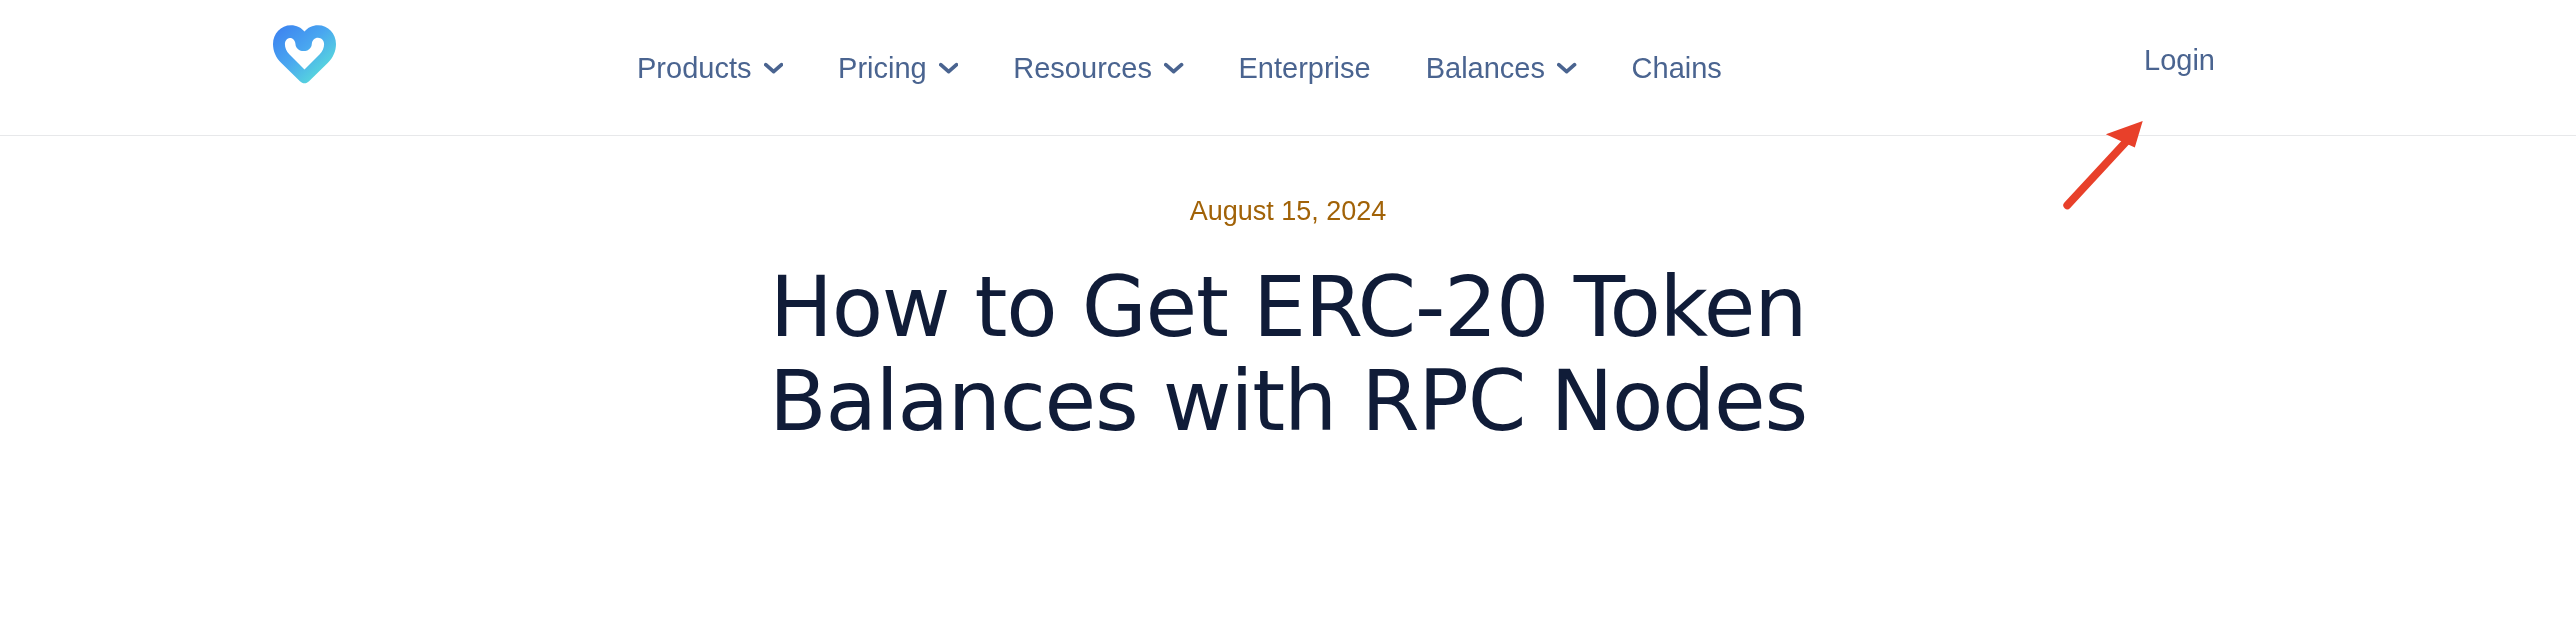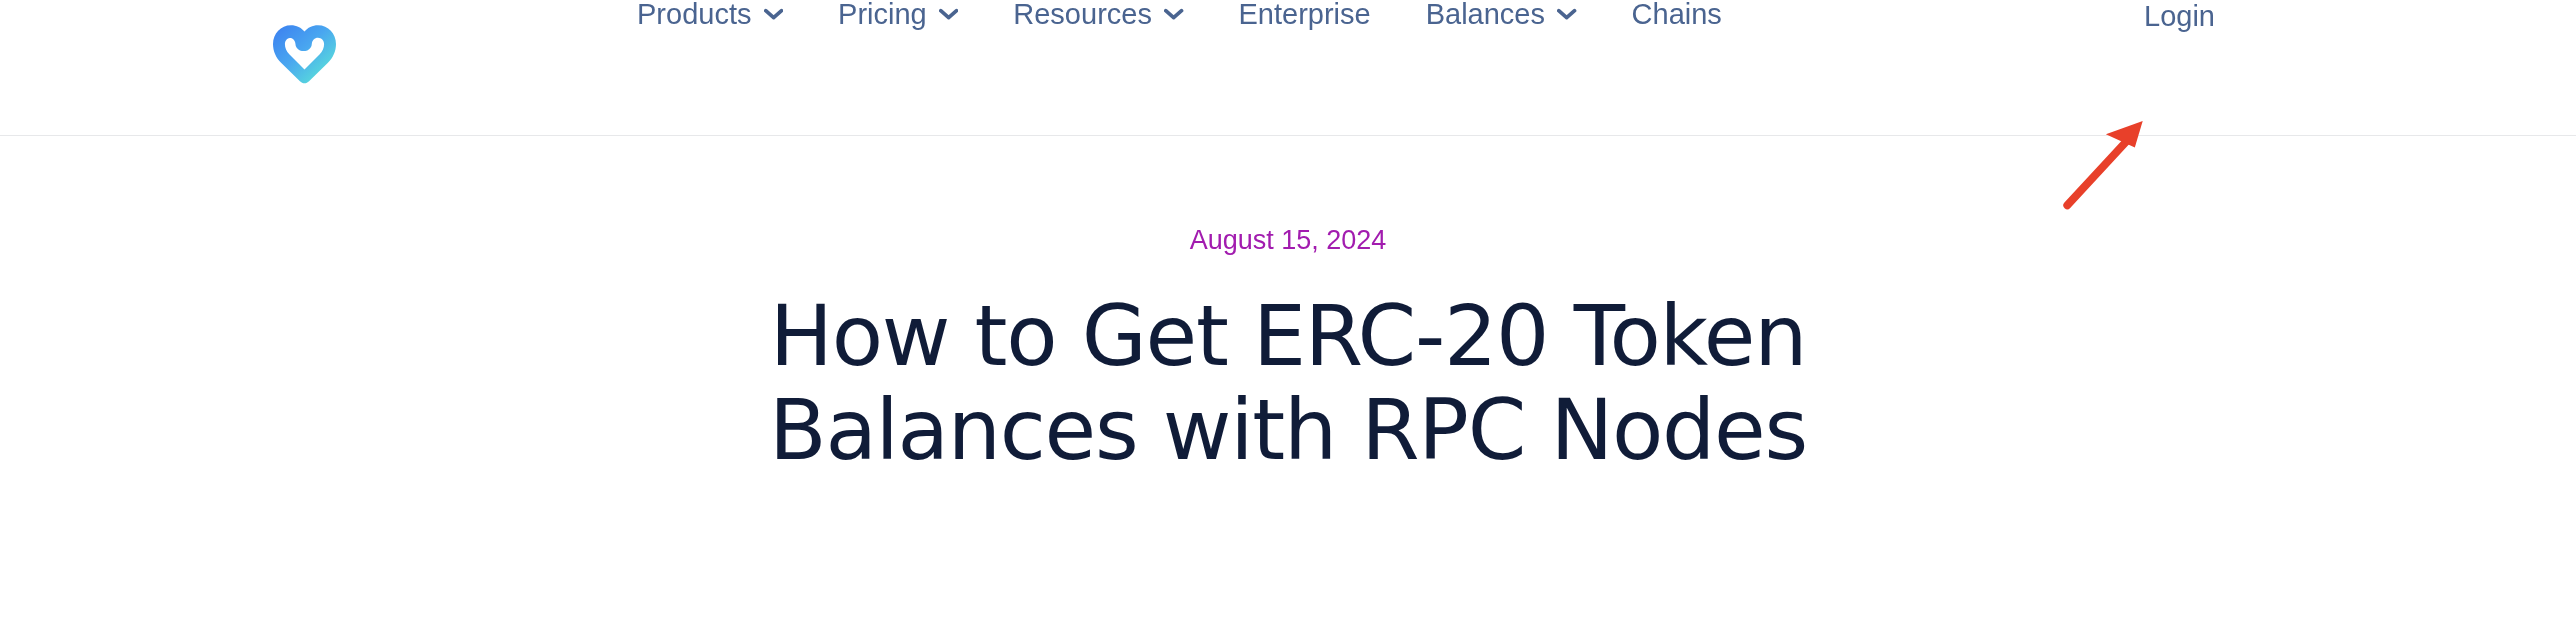--- a/index.html
+++ b/index.html
@@ -53,21 +53,21 @@
     font-family: "DejaVu Sans", sans-serif;
   }
 
   
   .main-nav {
     position: absolute;
     left: 637px;
     top: 0;
     height: 136px;
     display: flex;
-    align-items: flex-start;
+    align-items: center;
     gap: 0;
   }
   .nav-item {
     display: flex;
     align-items: center;
     gap: 12.3px;
     margin-right: 55px;
     cursor: pointer;
     text-decoration: none;
   }
@@ -88,21 +88,20 @@
 
   
   .header-actions {
     position: absolute;
     right: 292px;
     top: 0;
     height: 120px;
     display: flex;
     align-items: center;
     gap: 0;
-    flex-direction: column;
   }
   .login-link {
     font-size: 29px;
     color: #4a6490;
     font-weight: 400;
     text-decoration: none;
     margin-right: 69px;
     white-space: nowrap;
     cursor: pointer;
   }
@@ -133,23 +132,23 @@
 
   
   .article-hero {
     position: absolute;
     top: 136px;
     left: 0;
     width: 2576px;
     text-align: center;
   }
   .article-date {
-    margin-top: 91px;
+    margin-top: 62px;
     font-size: 27px;
-    color: #a21caf;
+    color: #a16207;
     line-height: 1;
   }
   .article-title {
     margin: 35px auto 0;
     max-width: 1319px;
     font-size: 84px;
     font-weight: 400;
     color: #101c38;
     line-height: 1.12;
     letter-spacing: -1.3px;

